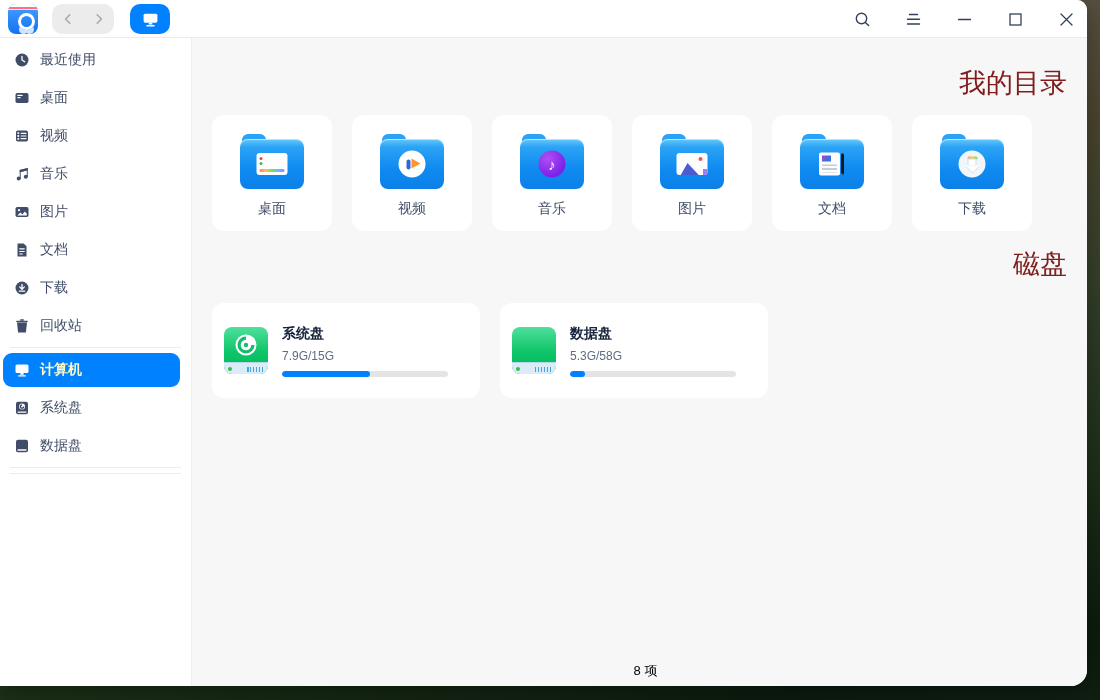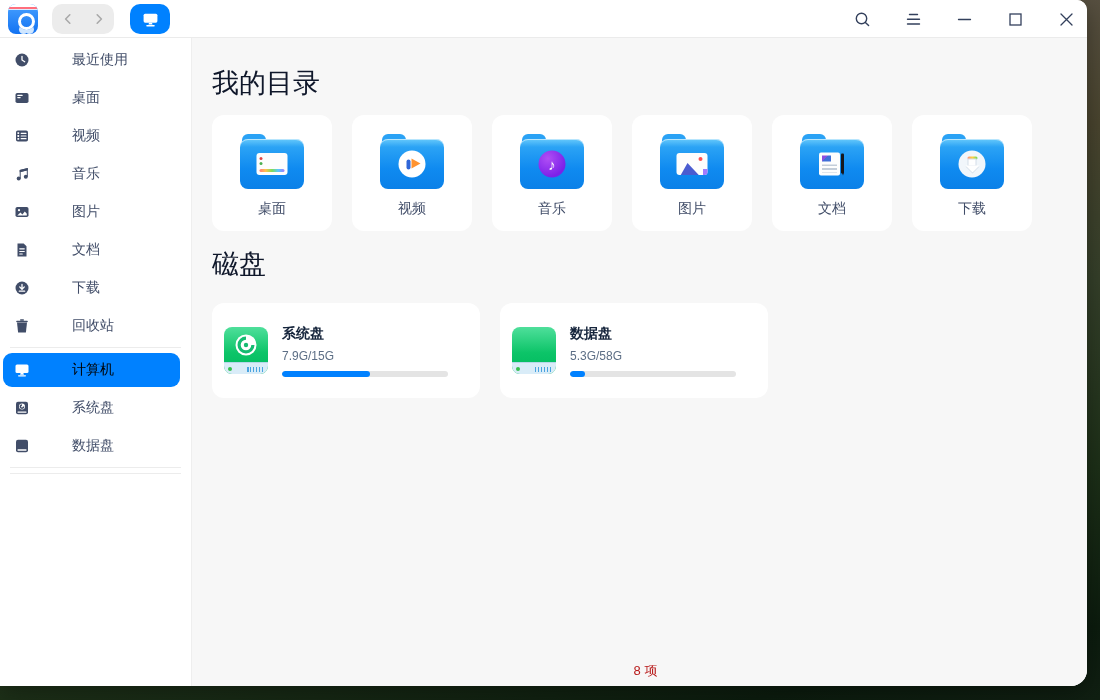--- a/index.html
+++ b/index.html
@@ -30,28 +30,28 @@
   .nav-btn { width:24px; height:24px; display:flex; align-items:center; justify-content:center; color:#a9a9a9; }
   .view-tab { position:absolute; left:130px; top:4px; width:40px; height:30px; border-radius:10px;
     background:#0081ff; display:flex; align-items:center; justify-content:center; color:#fff; }
   .tb-right { position:absolute; right:6px; top:0; height:38px; display:flex; align-items:center; }
   .tb-btn { width:30px; height:30px; margin-left:21px; display:flex; align-items:center; justify-content:center;
     color:#33405c; cursor:pointer; }
   
   .win-body { flex:1; display:flex; min-height:0; }
   .sidebar { width:192px; flex:0 0 192px; background:#fff; border-right:1px solid #eeeeee; padding-top:5px; }
   .side-item { height:34px; margin:0 11px 4px 3px; border-radius:9px; display:flex; align-items:center;
-    padding-left:10px; color:#414d68; font-size:14px; cursor:pointer;gap:32px; }
+    padding-left:10px; color:#414d68; font-size:14px; cursor:pointer; }
   .side-item .s-ico { width:17px; height:17px; margin-right:10px; display:flex; align-items:center;
     justify-content:center; flex:0 0 17px; }
-  .side-item.selected { background:#0081ff; color:#000000; font-weight:normal; }
+  .side-item.selected { background:#0081ff; color:#fef9c3; font-weight:bold; }
   .side-sep { height:1px; background:#ececec; margin:2px 10px 5px 10px; }
   
   .main { flex:1; background:#f7f7f7; position:relative; padding:0 20px; overflow:hidden; }
-  .sec-title { font-size:27px; line-height:34px; color:#0f172a; font-weight:500; }
+  .sec-title { font-size:27px; line-height:34px; color:#7f1d1d; font-weight:500;text-align:right; }
   .sec-title.first { margin-top:28px; }
   .sec-title.second { margin-top:16px; }
   .folder-grid { display:flex; gap:20px; margin-top:15px; }
   .folder-card { width:120px; height:116px; background:#fff; border-radius:12px; cursor:pointer;
     display:flex; flex-direction:column; align-items:center; }
   .folder-label { font-size:14px; color:#414d68; margin-top:11px; }
   
   .folder { position:relative; width:64px; height:55px; margin-top:19px; }
   .folder::before { content:""; position:absolute; left:2px; top:0; width:24px; height:12px;
     border-radius:6px 6px 0 0; background:#2aa2f5; }
@@ -116,21 +116,21 @@
   .disk-icon .strip::after { content:""; position:absolute; right:5px; top:3.5px; width:16px; height:5px;
     background:repeating-linear-gradient(90deg,#4aa3e0 0 1.5px,transparent 1.5px 3px); }
   .disk-icon svg.swirl { position:absolute; left:10px; top:6px; }
   .disk-info { margin-left:14px; flex:1; }
   .disk-name { font-size:14px; font-weight:bold; color:#16253c; }
   .disk-cap { font-size:12px; color:#5c6e85; margin-top:6px; }
   .d-track { margin-top:8px; width:166px; height:6px; border-radius:3px; background:#e4e4e4; overflow:hidden; }
   .d-fill { height:100%; border-radius:3px; background:#0081ff; }
   
   .statusbar { position:absolute; left:12px; right:0; bottom:6px; text-align:center;
-    font-size:13px; color:#b91c1c; }
+    font-size:13px; color:#000000; }
   svg { display:block; }
 </style>
 </head>
 <body>
 
 <div class="window">
 
   <div class="titlebar">
     <div class="app-icon"></div>
     <div class="nav-pill">

